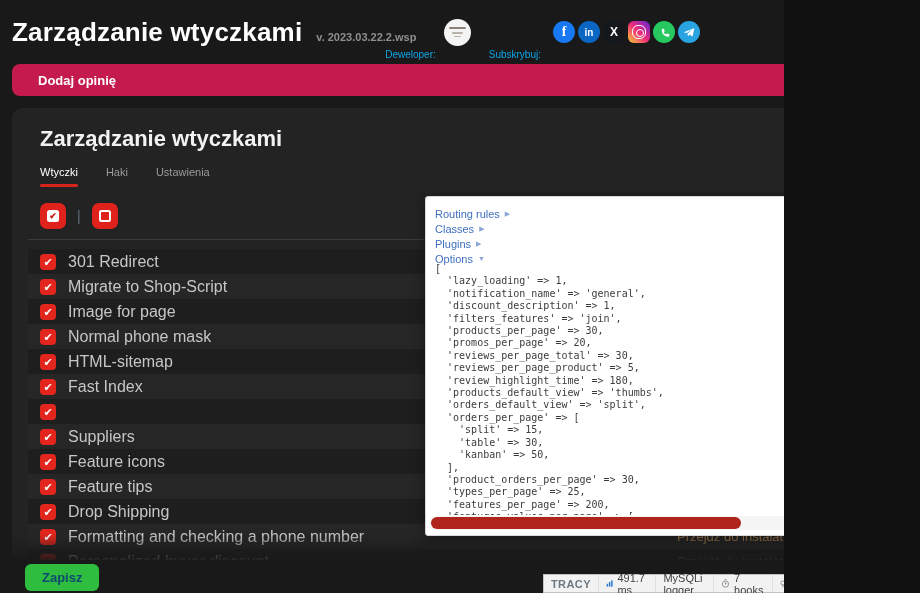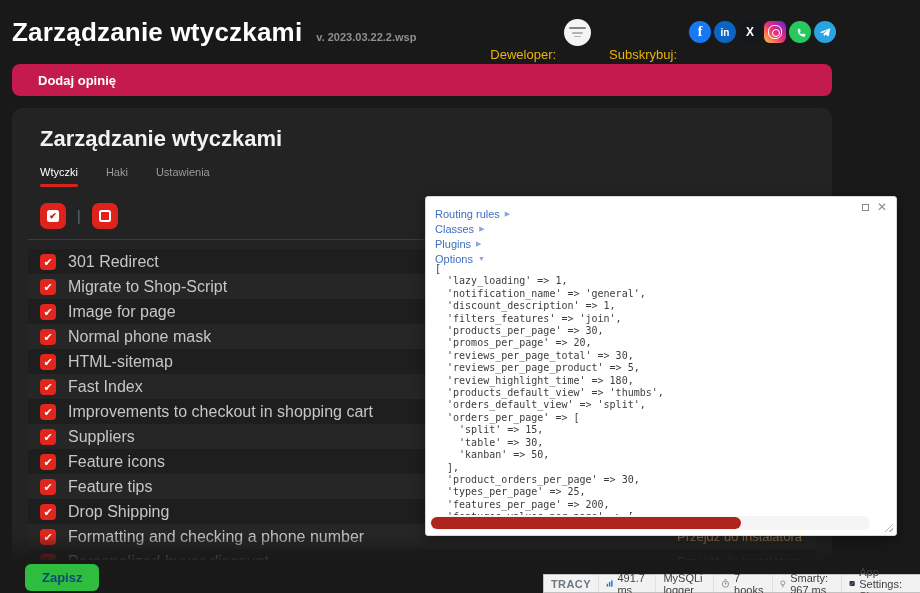--- a/index.html
+++ b/index.html
@@ -1,27 +1,27 @@
 <!DOCTYPE html>
 <html><head>
 <meta charset="utf-8">
 <style>
   * { margin:0; padding:0; box-sizing:border-box; }
   html,body { background:#101010; }
   .page {
-    position:relative; width:920px; height:593px; overflow:hidden;
+    position:relative; width:784px; height:593px; overflow:hidden;
     background:#191919; font-family:"Liberation Sans", sans-serif;
   }
 
   
   .app-header { position:absolute; left:12px; top:0; right:0; height:64px; display:flex; align-items:center; }
   .app-title { color:#ffffff; font-size:26px; font-weight:700; letter-spacing:.2px; }
   .app-version { color:#8f8f8f; font-size:11px; font-weight:700; margin-left:14px; margin-top:10px; }
   .header-right { position:absolute; right:84px; top:0; height:64px; display:flex; align-items:center; gap:8px; }
-  .hdr-label { color:#eab308; font-size:13px;margin-top:44px; }
+  .hdr-label { color:#0ea5e9; font-size:10px;margin-top:44px; }
   .dev-logo { width:27px; height:27px; border-radius:50%; background:#f4f4f4; position:relative; margin-right:10px; overflow:hidden; }
   .dev-logo i { position:absolute; left:5px; right:5px; height:2px; background:#b9b2a8; border-radius:1px; }
   .dev-logo i:nth-child(1){ top:8px; background:#8a8378; }
   .dev-logo i:nth-child(2){ top:13px; left:8px; right:8px; }
   .dev-logo i:nth-child(3){ top:17px; left:10px; right:10px; height:1px; }
   .social-row { display:flex; align-items:center; gap:3px; margin-left:4px; }
   .social-icon { width:22px; height:22px; border-radius:50%; display:flex; align-items:center; justify-content:center; color:#fff; font-weight:700; cursor:pointer; }
   .social-icon svg { display:block; }
   .soc-facebook { background:#1877f2; font-size:14px; font-family:"Liberation Serif", serif; }
   .soc-linkedin { background:#0a66c2; font-size:10px; }
@@ -189,21 +189,20 @@
           <span class="row-label">HTML-sitemap</span>
           <span class="installer-link">Przejdź do instalatora</span>
         </li>
         <li class="row">
           <span class="checkbox">✔</span>
           <span class="row-label">Fast Index</span>
           <span class="installer-link">Przejdź do instalatora</span>
         </li>
         <li class="row">
           <span class="checkbox">✔</span>
-          <span class="row-label">Improvements to checkout in shopping cart</span>
           <span class="installer-link">Przejdź do instalatora</span>
         </li>
         <li class="row">
           <span class="checkbox">✔</span>
           <span class="row-label">Suppliers</span>
           <span class="installer-link">Przejdź do instalatora</span>
         </li>
         <li class="row">
           <span class="checkbox">✔</span>
           <span class="row-label">Feature icons</span>

